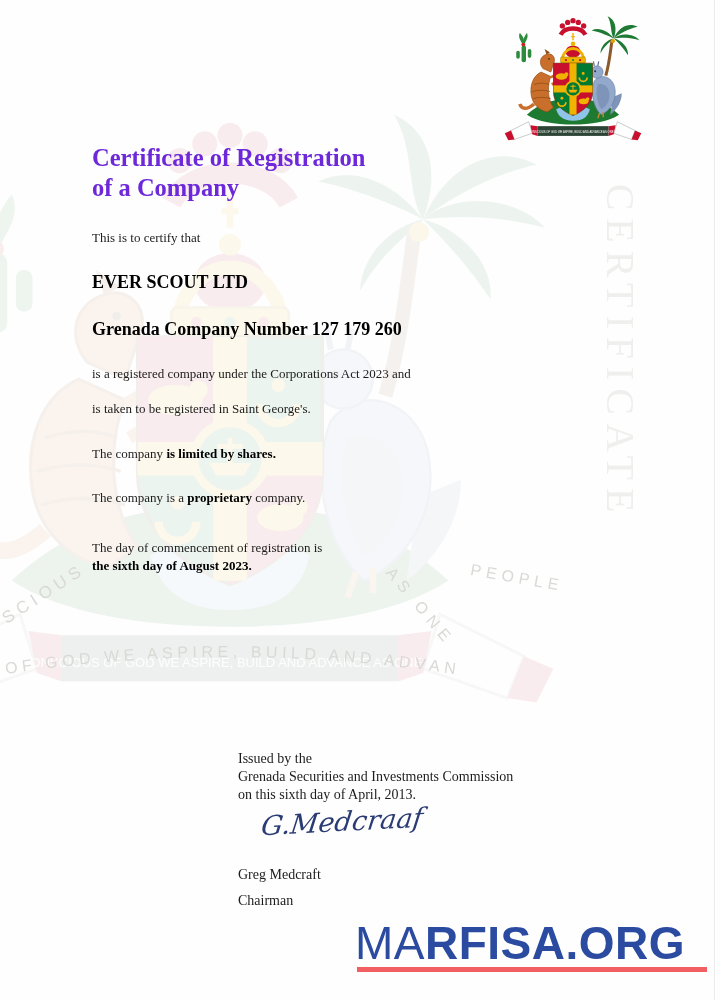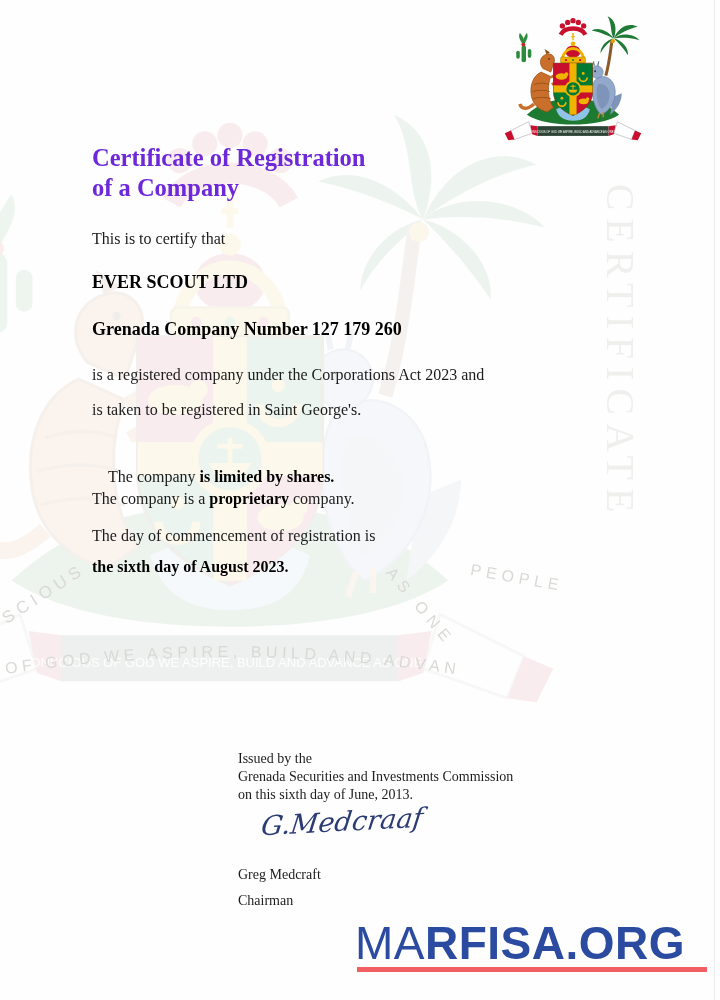--- a/index.html
+++ b/index.html
@@ -19,28 +19,28 @@
   .wm-people{left:470px;top:569px;font-size:16px;letter-spacing:5px;transform:rotate(10deg);}
   .wm-arc-svg{position:absolute;left:0;top:628px;width:470px;height:64px;}
   .edge-line{position:absolute;left:714px;top:0;width:1px;height:1000px;background:#ececec;}
 
   
   .arms-top{position:absolute;left:502px;top:10px;width:142px;height:133px;}
 
   
   .title{left:92px;font-weight:bold;font-size:24.5px;color:#6d28d9;white-space:nowrap;}
   .t1{top:144px;} .t2{top:174px;}
-  .line{left:92px;font-size:16px;white-space:nowrap;}
+  .line{left:92px;font-size:13px;white-space:nowrap;}
   .b{font-weight:bold;color:#000;}
   .intro{top:230px;}
   .cname{top:272px;font-size:18px;font-weight:bold;color:#000;}
   .cnum{top:319px;font-size:18px;font-weight:bold;color:#000;}
   .reg1{top:366px;} .reg2{top:401px;}
-  .lim{top:468px;margin-left:16px;} .prop{top:490px;}
-  .comm1{top:527px;} .comm2{top:558px;font-weight:bold;color:#000;}
+  .lim{top:446px;} .prop{top:490px;}
+  .comm1{top:540px;} .comm2{top:558px;font-weight:bold;color:#000;}
 
   .issued{left:238px;font-size:14px;line-height:18px;white-space:nowrap;}
   .iss1{top:750px;} .iss2{top:768px;} .iss3{top:786px;}
   .signature{left:262px;top:806px;font-size:27px;color:#2b3c74;font-style:italic;
        font-family:"DejaVu Serif",serif;transform:skewX(-10deg) rotate(-3deg);white-space:nowrap;}
   .sname{top:866px;} .stitle{top:884px;margin-top:8px;}
 
   
   .brand{position:absolute;right:13px;top:919px;width:352px;
        font-family:"Liberation Sans",sans-serif;font-size:46px;line-height:1.05;
@@ -189,21 +189,21 @@
 
 <div class="abs line lim"><span>The company </span><span class="b">is limited by shares.</span></div>
 
 <div class="abs line prop"><span>The company is a </span><span class="b">proprietary</span><span> company.</span></div>
 
 <div class="abs line comm1">The day of commencement of registration is</div>
 <div class="abs line comm2">the sixth day of August 2023.</div>
 
 <div class="abs issued iss1">Issued by the</div>
 <div class="abs issued iss2">Grenada Securities and Investments Commission</div>
-<div class="abs issued iss3">on this sixth day of June, 2013.</div>
+<div class="abs issued iss3">on this sixth day of April, 2013.</div>
 
 <div class="abs signature">G.Medcraaf</div>
 
 <div class="abs issued sname">Greg Medcraft</div>
 <div class="abs issued stitle">Chairman</div>
 
 <div class="brand"><span class="light">MA</span><span class="heavy">RFISA.ORG</span></div>
 <div class="brand-underline"></div>
 
 </body></html>

